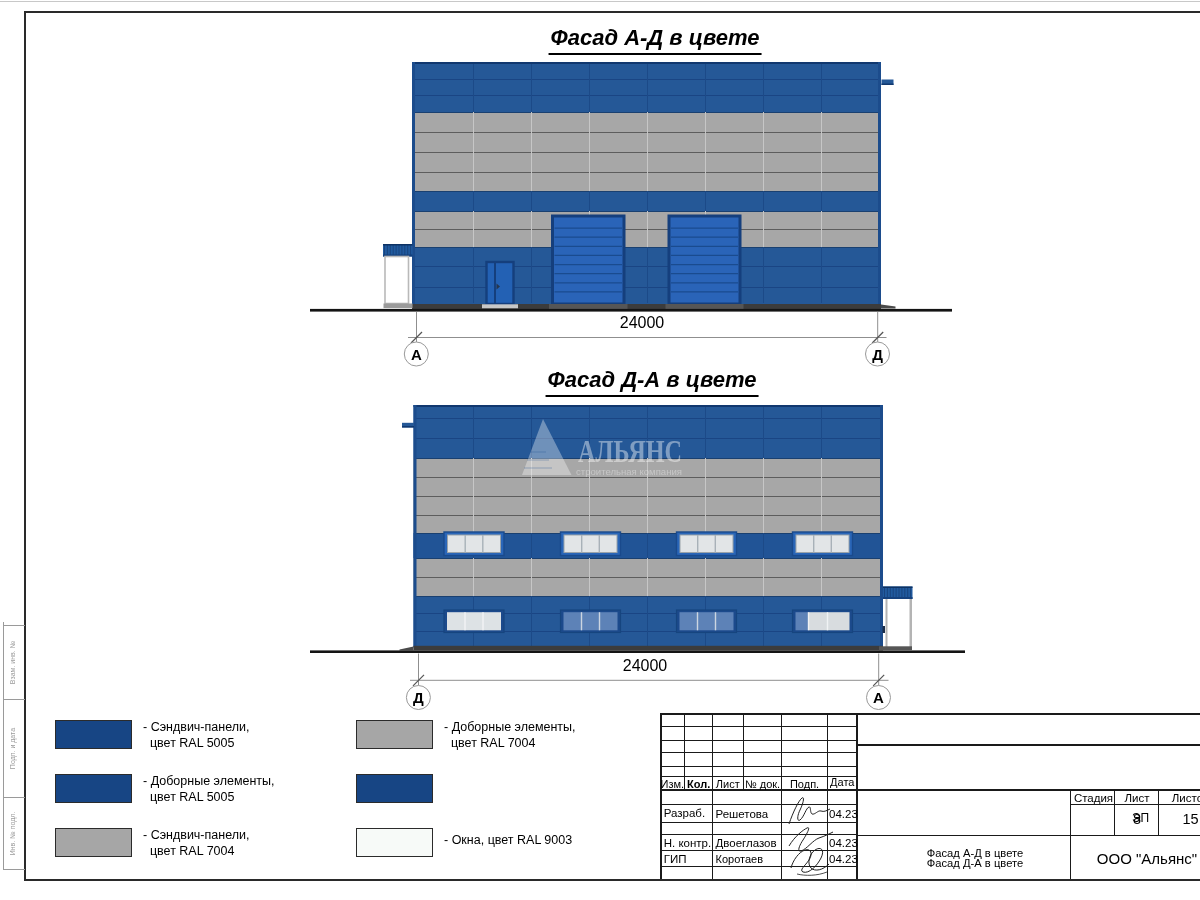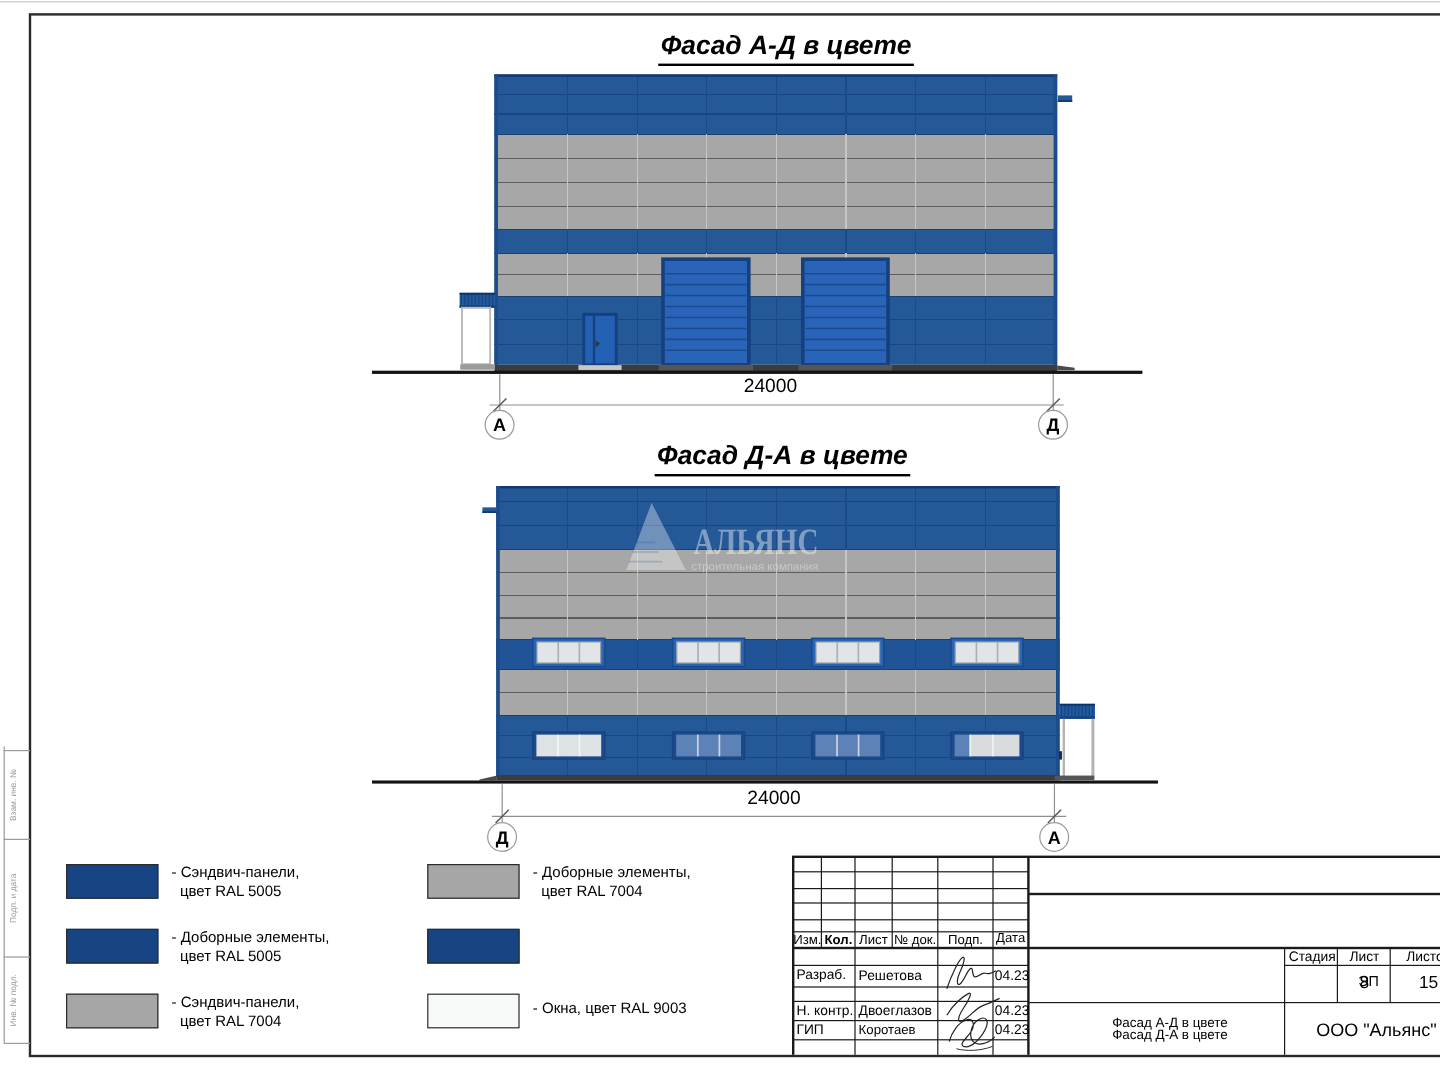--- a/index.html
+++ b/index.html
@@ -414,21 +414,21 @@
       <div class="abs" style="left:781px;top:714px;width:1px;height:165.0px;background:#1a1a1a;"></div>
       <div class="abs" style="left:827px;top:714px;width:1px;height:165.0px;background:#1a1a1a;"></div>
       <div class="abs" style="left:857px;top:744px;width:342.8px;height:2px;background:#1a1a1a;"></div>
       <div class="abs" style="left:857px;top:835px;width:342.8px;height:1px;background:#1a1a1a;"></div>
       <div class="abs" style="left:1070px;top:790px;width:1px;height:89.0px;background:#1a1a1a;"></div>
       <div class="abs" style="left:1070px;top:804px;width:130.0px;height:1px;background:#1a1a1a;"></div>
       <div class="abs" style="left:1114px;top:790px;width:1px;height:45.2px;background:#1a1a1a;"></div>
       <div class="abs" style="left:1158px;top:790px;width:1px;height:45.2px;background:#1a1a1a;"></div>
     </div>
 
-<div class="abs" style="left:660.5px;top:777.5px;width:24.5px;font-size:11px;text-align:center;white-space:nowrap;">Изм.</div>
+<div class="abs" style="left:660.5px;top:777.5px;width:24.5px;font-size:11px;white-space:nowrap;">Изм.</div>
 
 <div class="abs" style="left:685px;top:777.5px;width:27.3px;font-size:11px;text-align:center;white-space:nowrap;font-weight:bold;">Кол.</div>
 
 <div class="abs" style="left:712.3px;top:777.5px;width:31px;font-size:11px;text-align:center;white-space:nowrap;">Лист</div>
 
 <div class="abs" style="left:743.3px;top:777.5px;width:38.5px;font-size:11px;text-align:center;white-space:nowrap;">№ док.</div>
 
 <div class="abs" style="left:781.8px;top:777.5px;width:45.5px;font-size:11px;text-align:center;white-space:nowrap;">Подп.</div>
 
 <div class="abs" style="left:827.3px;top:775.5px;width:29.9px;font-size:11px;text-align:center;white-space:nowrap;">Дата</div>

